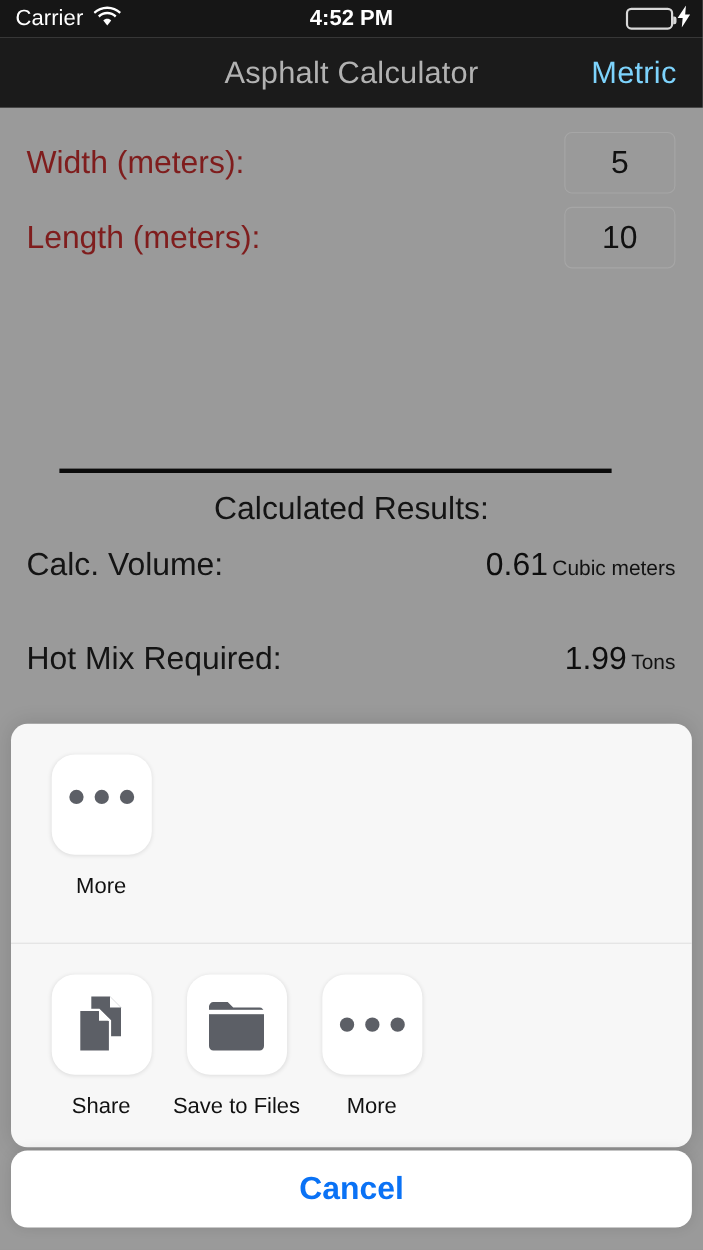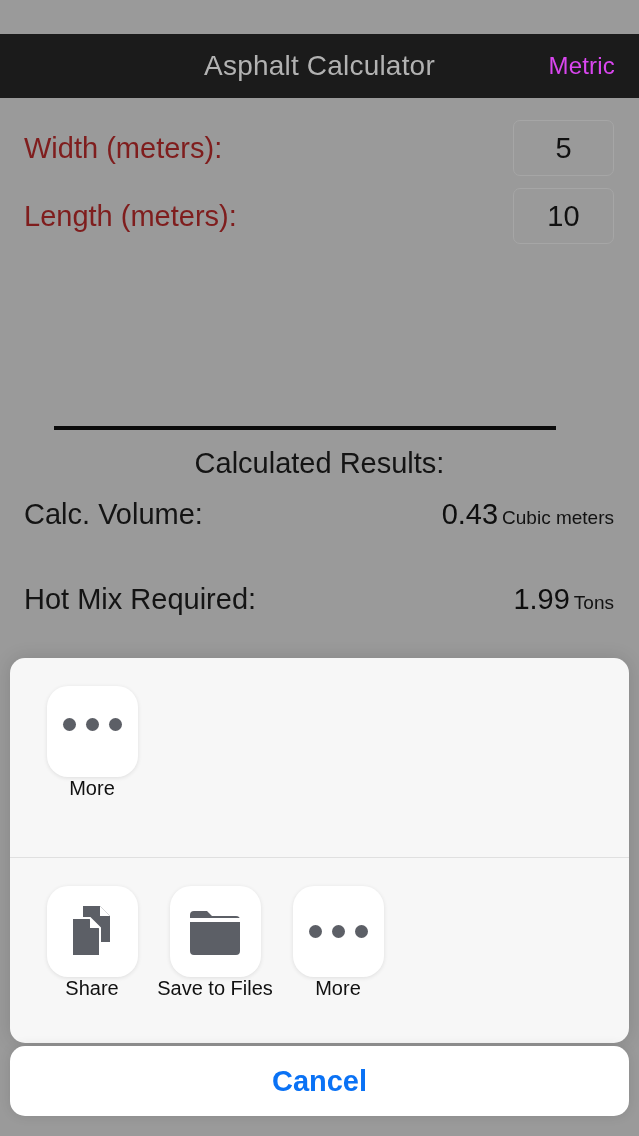--- a/index.html
+++ b/index.html
@@ -96,22 +96,22 @@
     text-align: center;
     font-size: 28px;
     color: #b2b2b2;
     letter-spacing: 0.2px;
   }
   #metric-button {
     position: absolute;
     right: 24px;
     top: 50%;
     transform: translateY(-50%);
-    font-size: 24px;
-    color: #d946ef;
+    font-size: 28px;
+    color: #7dd3fc;
     letter-spacing: 0.2px;
     cursor: pointer;
   }
 
   
   #content {
     position: absolute;
     top: 98px; left: 0;
     width: 639px;
     height: 1038px;
@@ -250,20 +250,21 @@
   .share-tile {
     width: 91px; height: 91px;
     background: #ffffff;
     border-radius: 21px;
     display: flex;
     align-items: center;
     justify-content: center;
     box-shadow: 0 1px 4px rgba(0,0,0,0.10);
   }
   .share-label {
+    margin-top: 18px;
     font-size: 20px;
     color: #111111;
     white-space: nowrap;
     text-align: center;
   }
 
   .dots {
     display: flex;
     gap: 10px;
     margin-bottom: 14px;
@@ -291,20 +292,43 @@
     color: #0a72f5;
     cursor: pointer;
     box-shadow: 0 0 12px rgba(0,0,0,0.10);
   }
 </style>
 </head>
 <body>
 
 <div id="screen">
 
+  <div id="status-bar">
+    <div class="sb-left">
+      <span class="sb-carrier">Carrier</span>
+      <span class="wifi-icon">
+        <svg width="25" height="19" viewBox="0 0 25 19">
+          <path d="M12.5 3.2C8.2 3.2 4.3 4.9 1.4 7.6L0 5.9C3.3 2.7 7.7 0.8 12.5 0.8S21.7 2.7 25 5.9l-1.4 1.7C20.7 4.9 16.8 3.2 12.5 3.2z" fill="#ffffff"></path>
+          <path d="M12.5 8.0c-2.7 0-5.2 1.1-7.0 2.8L4.1 9.1c2.2-2.1 5.2-3.4 8.4-3.4s6.2 1.3 8.4 3.4l-1.4 1.7C17.7 9.1 15.2 8.0 12.5 8.0z" fill="#ffffff"></path>
+          <path d="M12.5 12.1c-1.4 0-2.7 0.6-3.6 1.5l3.6 4.5 3.6-4.5C15.2 12.7 13.9 12.1 12.5 12.1z" fill="#ffffff"></path>
+        </svg>
+      </span>
+    </div>
+    <div class="sb-center">4:52 PM</div>
+    <div class="sb-right">
+      <span class="battery">
+        <span class="battery-fill"></span>
+      </span>
+      <span class="bolt">
+        <svg width="14" height="20" viewBox="0 0 14 20">
+          <path d="M8.6 0L1 11.4h4.6L4.8 20 12.4 8.2H7.9z" fill="#ffffff"></path>
+        </svg>
+      </span>
+    </div>
+  </div>
 
   <div id="nav-bar">
     <div id="nav-title">Asphalt Calculator</div>
     <div id="metric-button">Metric</div>
   </div>
 
   <div id="content">
 
     <div class="input-row" style="top: 22px;">
       <span class="input-label">Width (meters):</span>
@@ -317,21 +341,21 @@
     </div>
 
 
     <div id="divider"></div>
 
     <div id="results-heading">Calculated Results:</div>
 
     <div class="result-row" style="top: 400px;">
       <span class="result-label">Calc. Volume:</span>
       <span class="result-value-wrap">
-        <span class="result-value">0.43</span>
+        <span class="result-value">0.61</span>
         <span class="result-unit">Cubic meters</span>
       </span>
     </div>
 
     <div class="result-row" style="top: 485px;">
       <span class="result-label">Hot Mix Required:</span>
       <span class="result-value-wrap">
         <span class="result-value">1.99</span>
         <span class="result-unit">Tons</span>
       </span>

